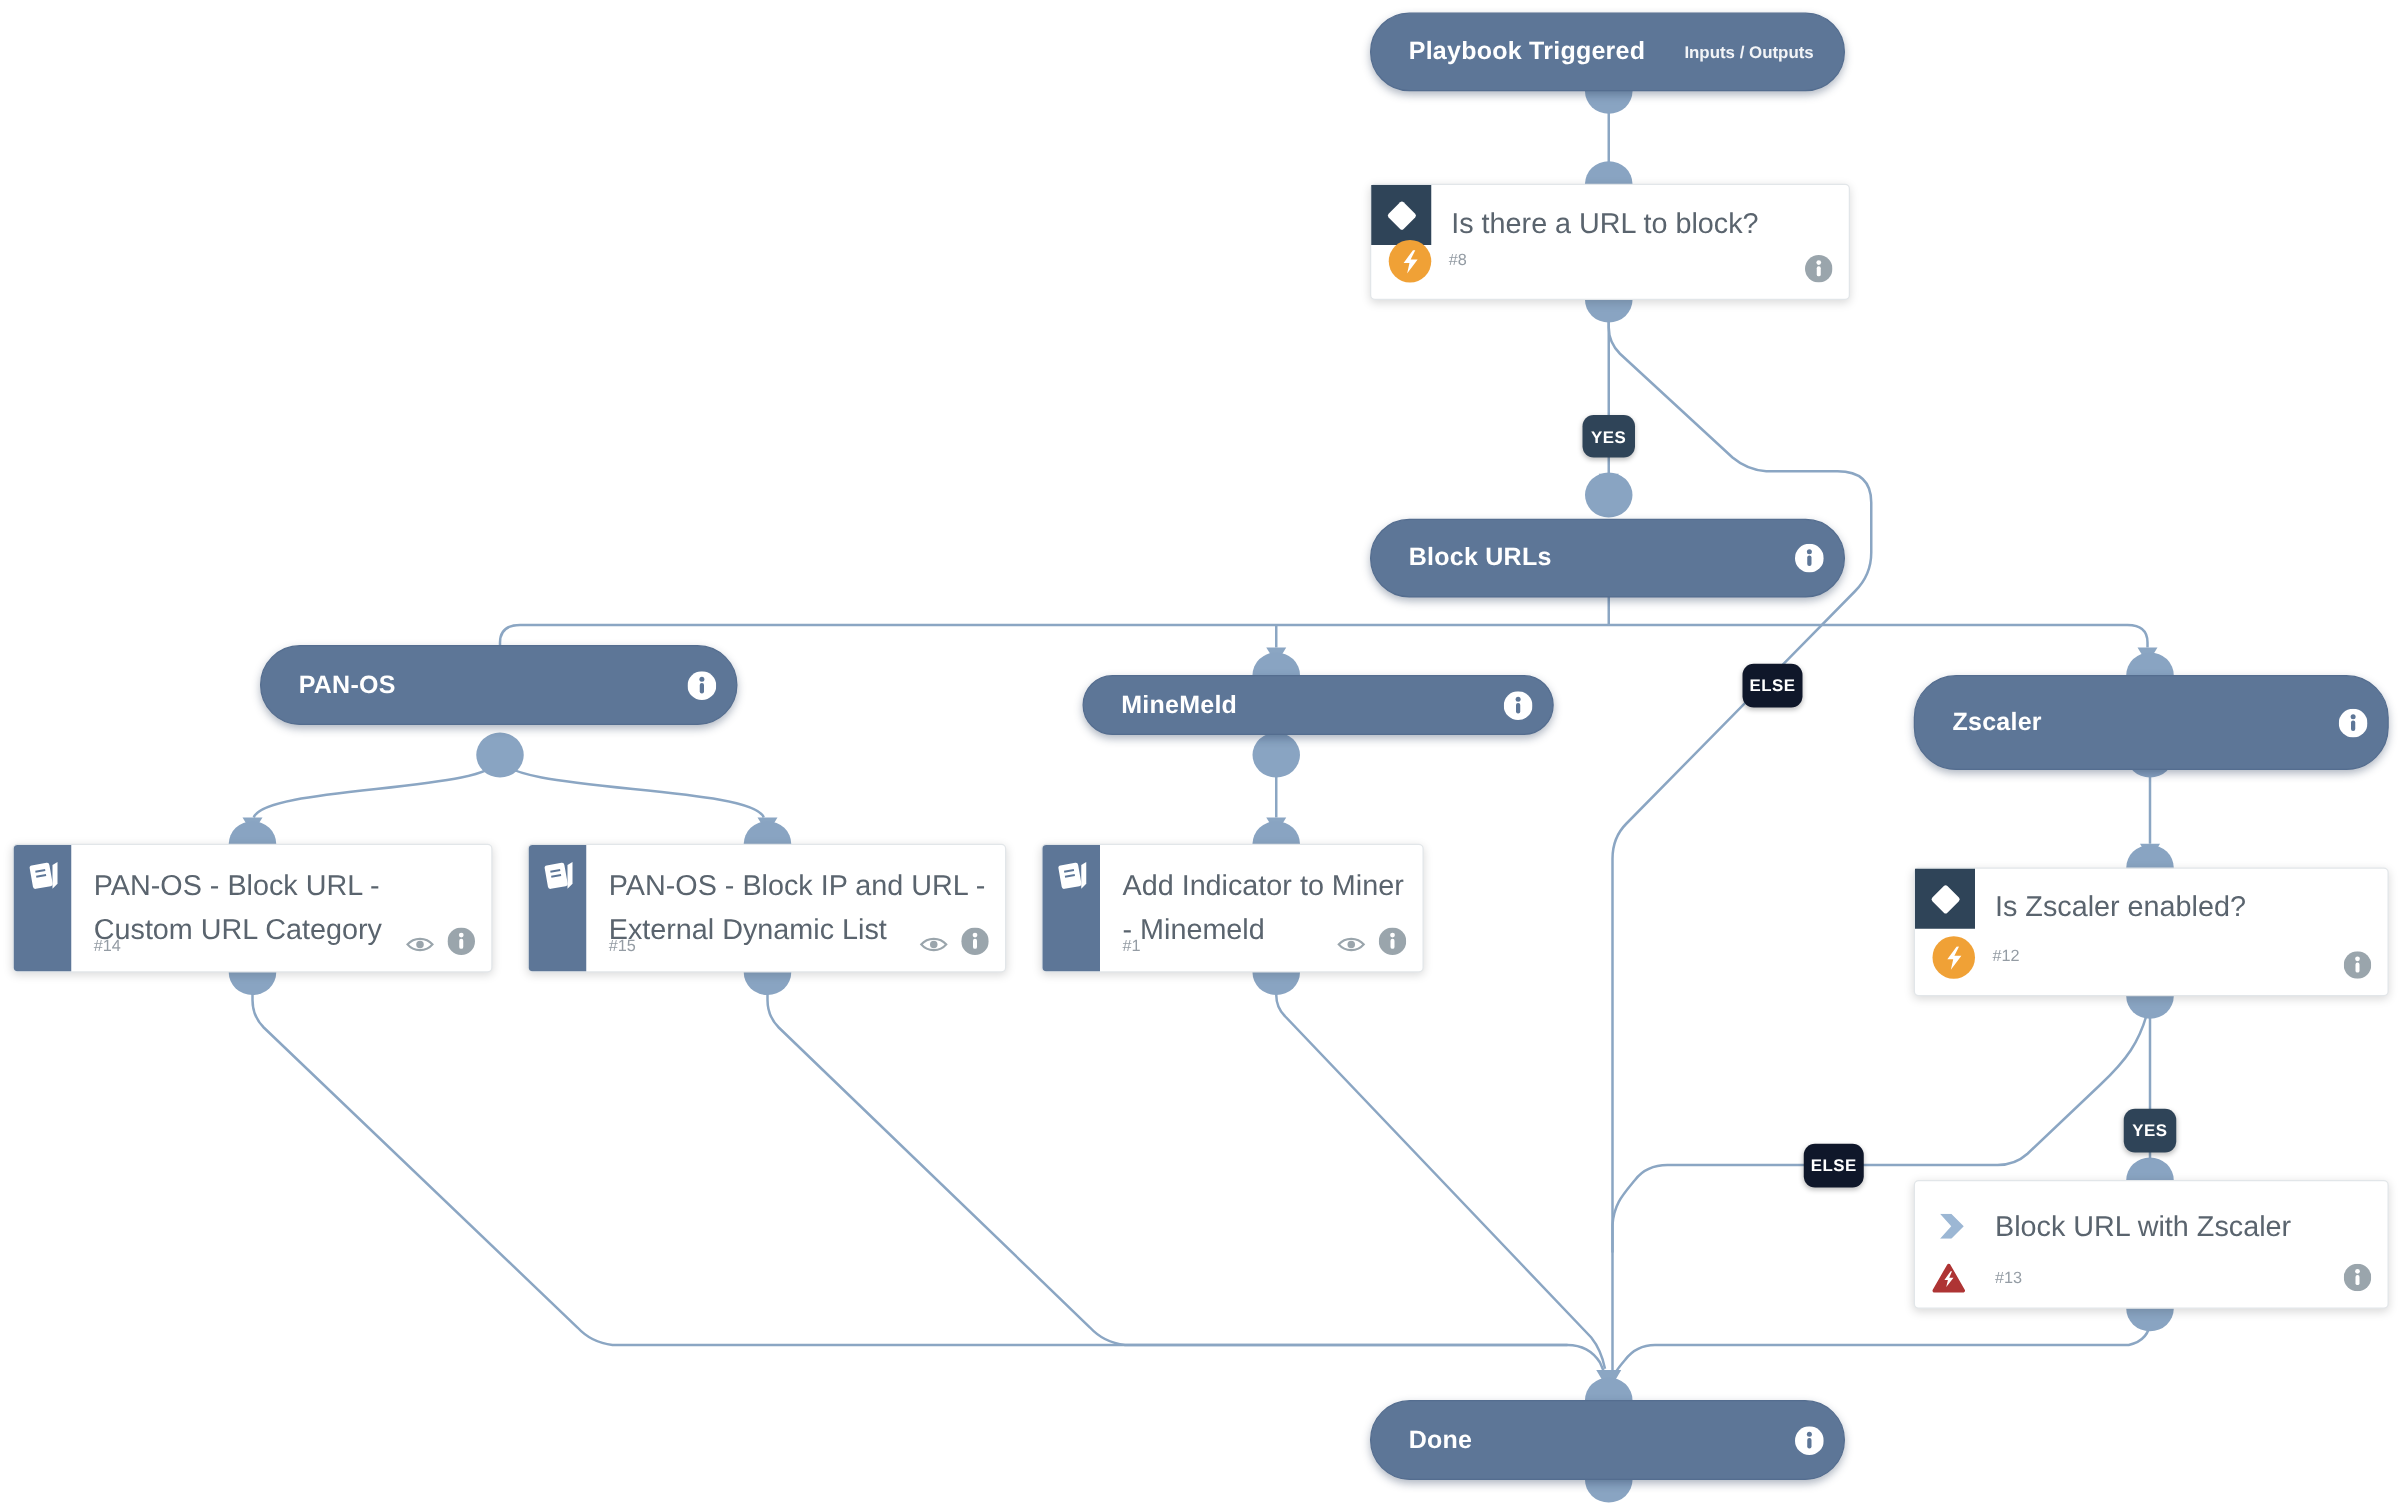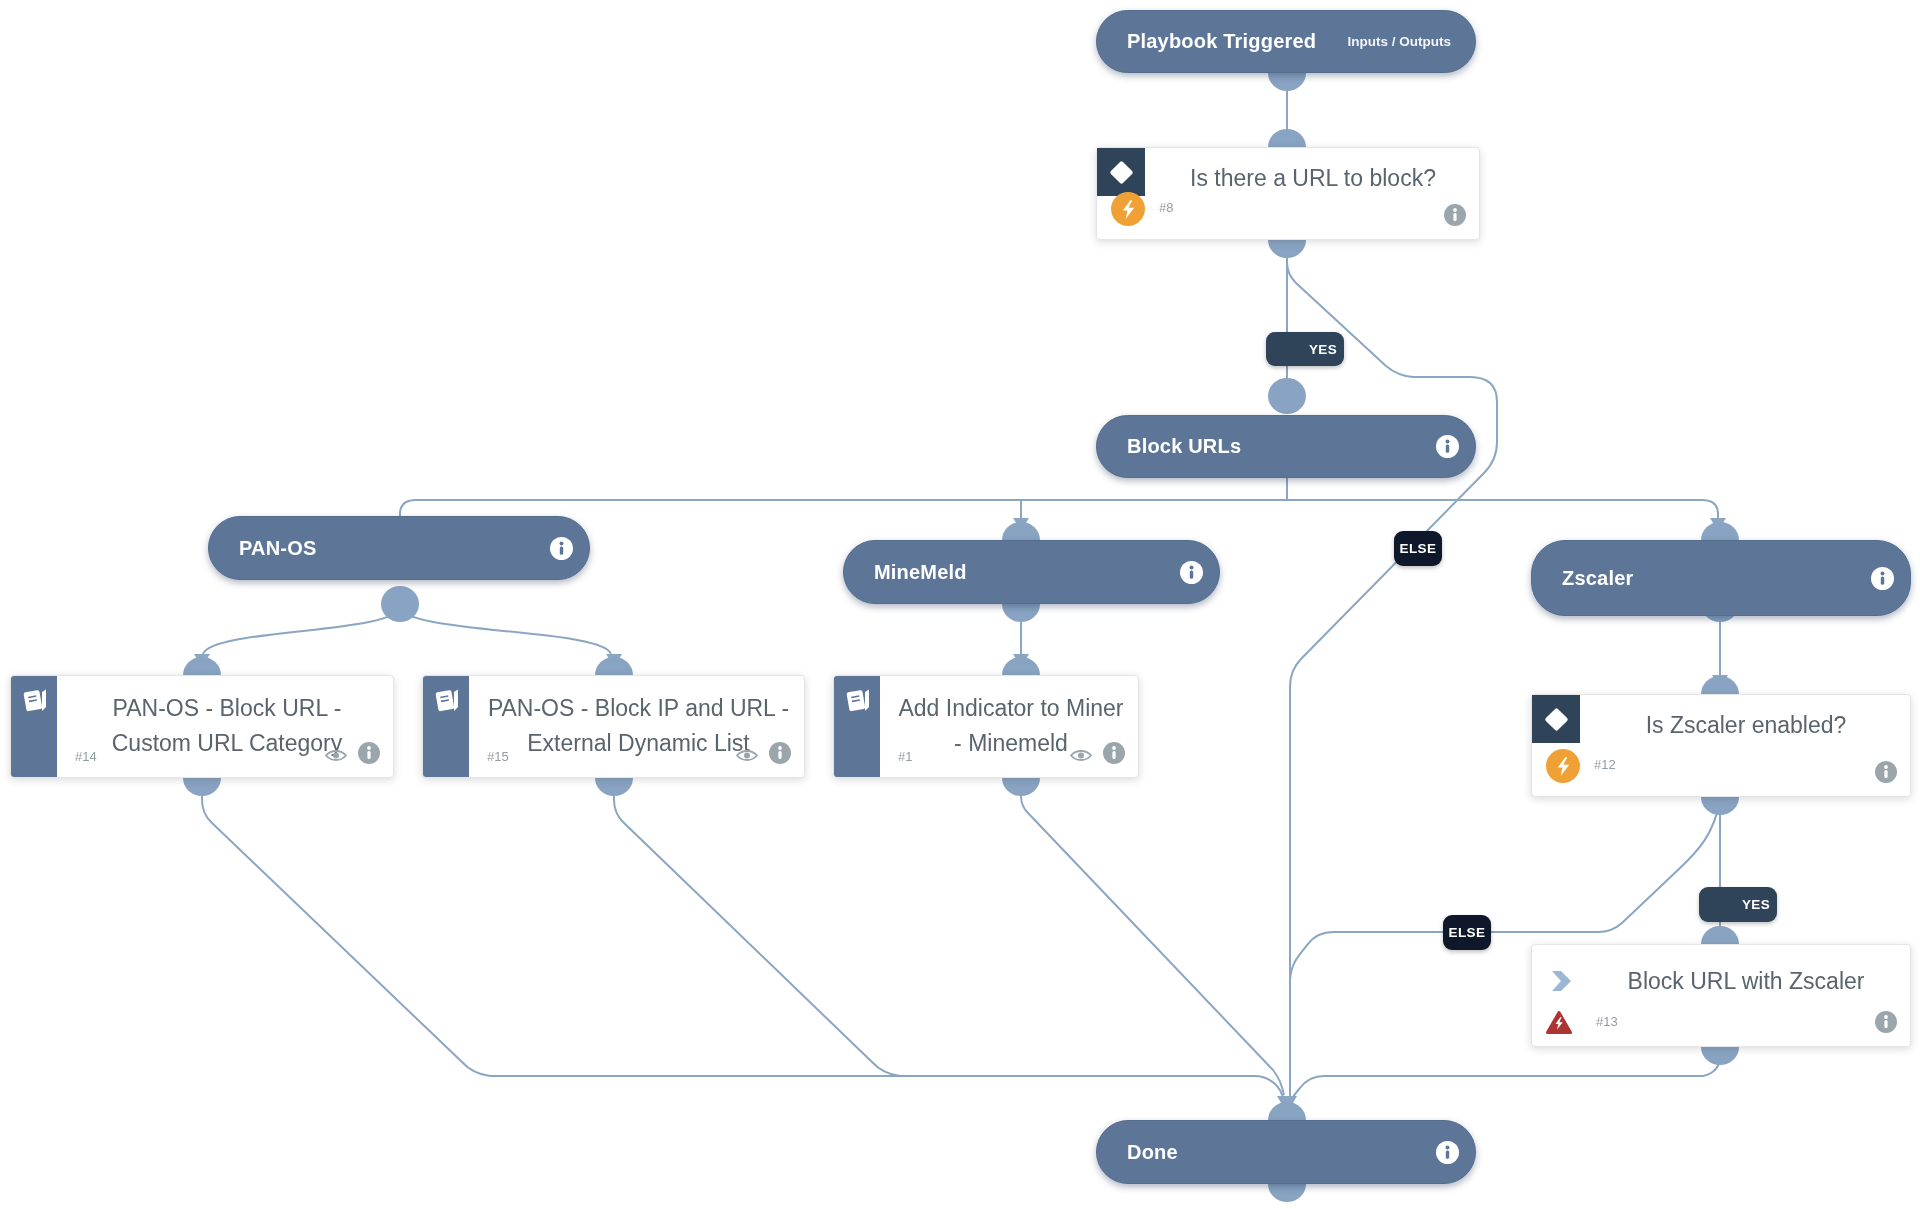--- a/index.html
+++ b/index.html
@@ -1,17 +1,17 @@
 <!DOCTYPE html>
 <html><head>
 <meta charset="utf-8">
 <style>
   html,body{margin:0;padding:0;background:#ffffff;}
   .canvas{position:relative;width:1920px;height:1209px;background:#ffffff;overflow:hidden;
-          font-family:"Liberation Sans","DejaVu Sans",sans-serif;text-align:center;}
+          font-family:"Liberation Sans","DejaVu Sans",sans-serif;}
   .edges{position:absolute;left:0;top:0;width:1920px;height:1209px;z-index:1;}
   .dot{position:absolute;width:38px;height:36px;border-radius:50%;background:#89a4c2;z-index:2;}
 
   
   .pill{position:absolute;z-index:3;background:#5d7697;border:1px solid #546d8f;border-radius:34px;
         color:#fff;display:flex;align-items:center;padding:0 16px 0 30px;
         box-shadow:0 3px 7px rgba(30,50,80,.35);box-sizing:border-box;}
   .pill-title{font-size:20px;font-weight:700;letter-spacing:.2px;}
   .flex-spacer{flex:1;}
   .pill-right-label{font-size:13.5px;font-weight:600;color:rgba(255,255,255,.92);padding-right:8px;}
@@ -35,21 +35,21 @@
   .cond .card-num{left:62px;bottom:24px;}
   .chevron-wrap{position:absolute;left:17px;top:26px;line-height:0;}
   .warn-wrap{position:absolute;left:13px;bottom:11px;line-height:0;}
   .plain .card-title{top:19px;}
   .plain .card-num{bottom:17px;}
 
   
   .badge{position:absolute;z-index:4;color:#fff;font-weight:700;font-size:13.5px;letter-spacing:.4px;
         border-radius:9px;display:flex;align-items:center;justify-content:center;
         box-shadow:0 2px 4px rgba(0,0,0,.25);}
-  .badge-yes{background:#2f4458;padding-left:36px;}
+  .badge-yes{background:#2f4458;}
   .badge-else{background:#0f172a;}
 </style>
 </head>
 <body>
 
 <div class="canvas">
 
   <svg class="edges" viewBox="0 0 1920 1209">
     <g stroke="#8ba6c3" stroke-width="2" fill="none">
       <path d="M1287 73 L1287 131"></path>
@@ -135,21 +135,21 @@
     <span class="flex-spacer"></span>
     <span class="pill-info">
       <svg width="23" height="23">
           <circle cx="11.5" cy="11.5" r="11.5" fill="#fff"></circle>
           <circle cx="11.5" cy="6.4" r="2" fill="#5d7697"></circle>
           <rect x="9.8" y="9.4" width="3.4" height="8.4" rx="1.6" fill="#5d7697"></rect>
         </svg>
     </span>
   </div>
 
-  <div class="pill" style="left:843px;top:540px;width:377px;height:64px">
+  <div class="pill" style="left:866px;top:540px;width:377px;height:48px">
     <span class="pill-title">MineMeld</span>
     <span class="flex-spacer"></span>
     <span class="pill-info">
       <svg width="23" height="23">
           <circle cx="11.5" cy="11.5" r="11.5" fill="#fff"></circle>
           <circle cx="11.5" cy="6.4" r="2" fill="#5d7697"></circle>
           <rect x="9.8" y="9.4" width="3.4" height="8.4" rx="1.6" fill="#5d7697"></rect>
         </svg>
     </span>
   </div>

